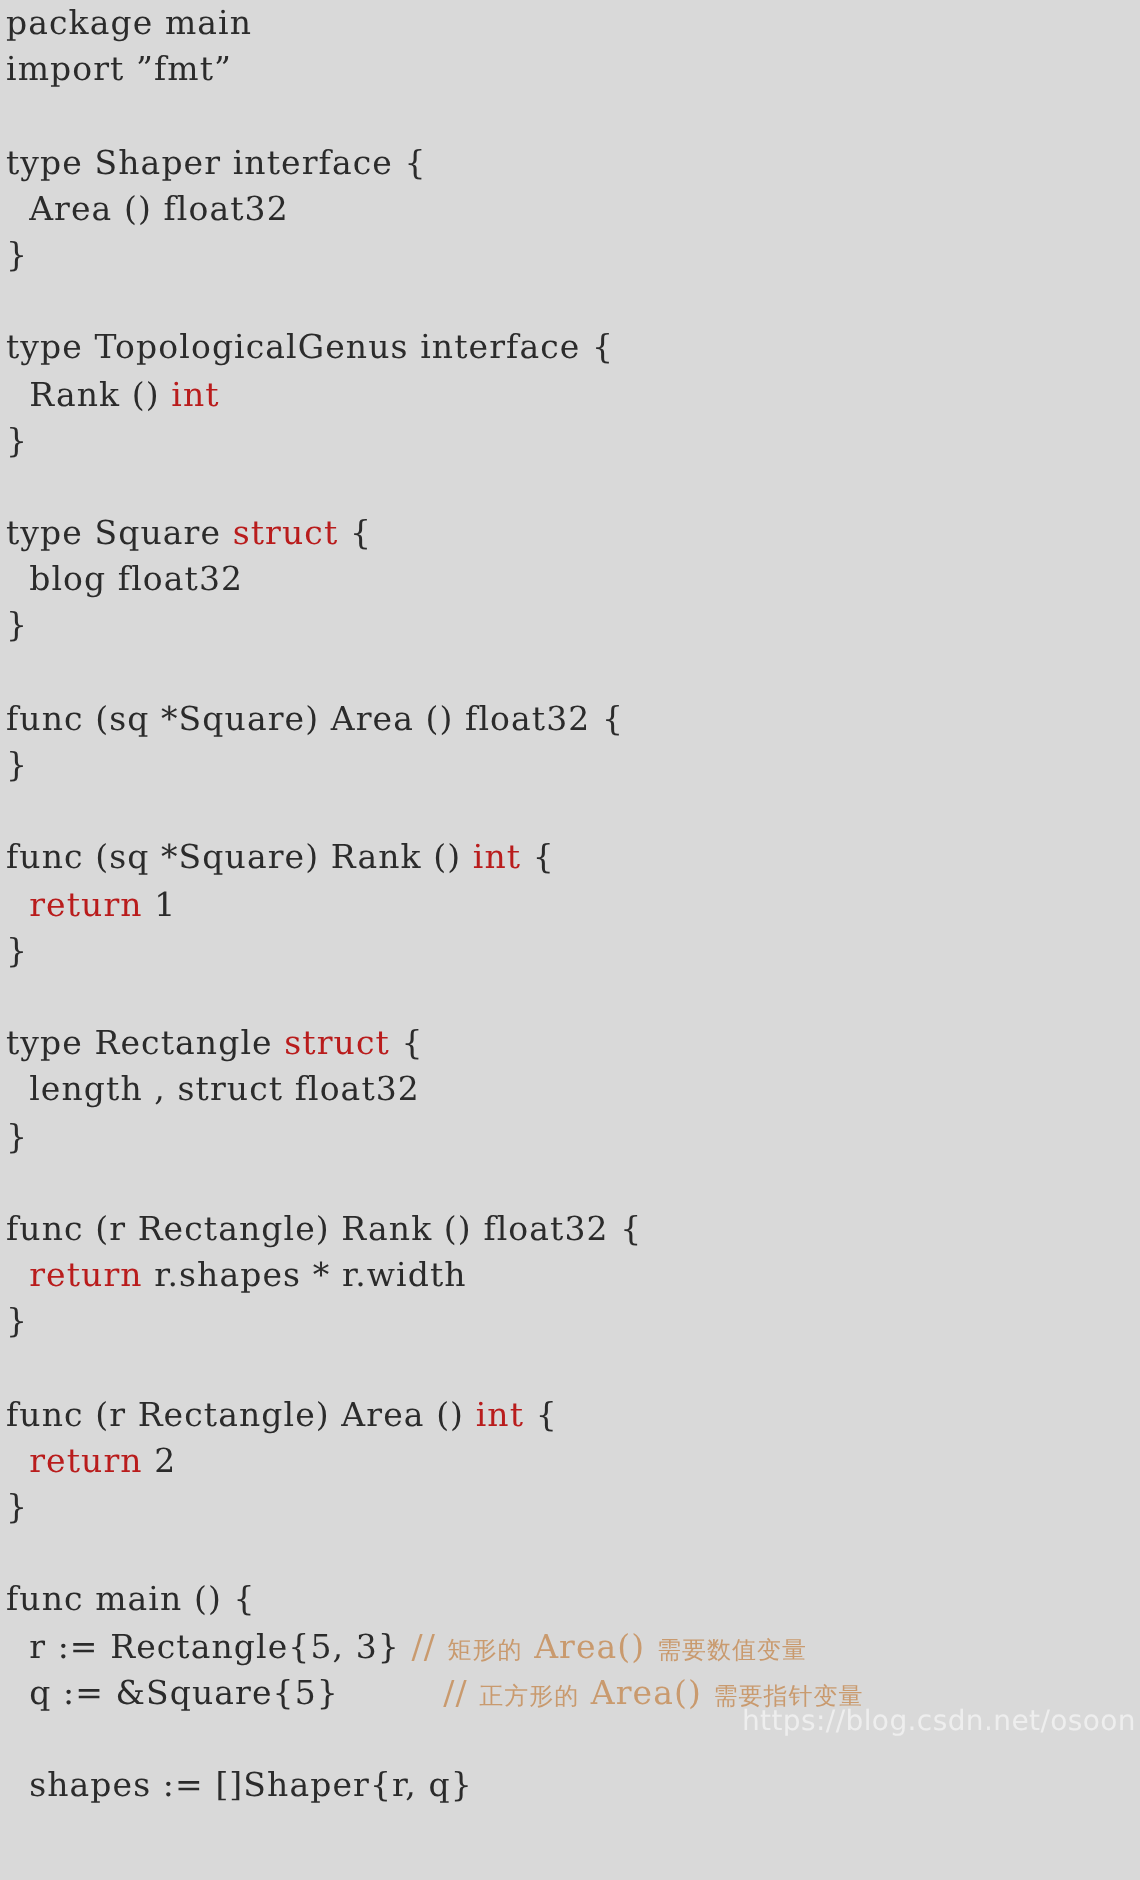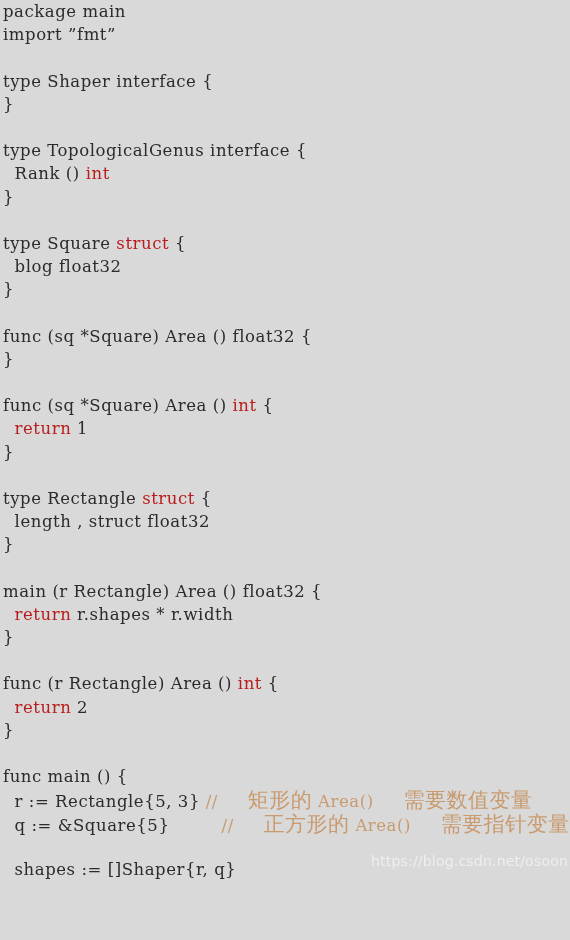--- a/index.html
+++ b/index.html
@@ -48,23 +48,22 @@
   .tok-keyword {
     color: #b91c1c;
   }
 
   .tok-comment {
     color: #c99a6e;
   }
 
   .tok-comment .cjk {
     font-family: Liberation Sans, sans-serif;
-    font-size: 21px;
+    font-size: 12px;
     letter-spacing: 0.5px;
-    margin-left: 24px;
   }
 
   #watermark {
     position: absolute;
     right: 2px;
     bottom: 22px;
     font-family: "DejaVu Sans", "Liberation Sans", sans-serif;
     font-size: 14px;
     color: #eeeeee;
     letter-spacing: 0.2px;
@@ -75,42 +74,43 @@
 </style>
 </head>
 <body>
 
 <div id="code-listing">
   <div id="code-body">
       <div class="code-line"><span class="tok-plain">package main</span></div>
       <div class="code-line"><span class="tok-plain">import ”fmt”</span></div>
       <div class="code-line blank"><span class="tok-plain"></span></div>
       <div class="code-line"><span class="tok-plain">type Shaper interface {</span></div>
+      <div class="code-line"><span class="tok-plain">  Area () float32</span></div>
       <div class="code-line"><span class="tok-plain">}</span></div>
       <div class="code-line blank"><span class="tok-plain"></span></div>
       <div class="code-line"><span class="tok-plain">type TopologicalGenus interface {</span></div>
       <div class="code-line"><span class="tok-plain">  Rank () </span><span class="tok-keyword">int</span></div>
       <div class="code-line"><span class="tok-plain">}</span></div>
       <div class="code-line blank"><span class="tok-plain"></span></div>
       <div class="code-line"><span class="tok-plain">type Square </span><span class="tok-keyword">struct</span><span class="tok-plain"> {</span></div>
       <div class="code-line"><span class="tok-plain">  blog float32</span></div>
       <div class="code-line"><span class="tok-plain">}</span></div>
       <div class="code-line blank"><span class="tok-plain"></span></div>
       <div class="code-line"><span class="tok-plain">func (sq *Square) Area () float32 {</span></div>
       <div class="code-line"><span class="tok-plain">}</span></div>
       <div class="code-line blank"><span class="tok-plain"></span></div>
-      <div class="code-line"><span class="tok-plain">func (sq *Square) Area () </span><span class="tok-keyword">int</span><span class="tok-plain"> {</span></div>
+      <div class="code-line"><span class="tok-plain">func (sq *Square) Rank () </span><span class="tok-keyword">int</span><span class="tok-plain"> {</span></div>
       <div class="code-line"><span class="tok-keyword">  return</span><span class="tok-plain"> 1</span></div>
       <div class="code-line"><span class="tok-plain">}</span></div>
       <div class="code-line blank"><span class="tok-plain"></span></div>
       <div class="code-line"><span class="tok-plain">type Rectangle </span><span class="tok-keyword">struct</span><span class="tok-plain"> {</span></div>
       <div class="code-line"><span class="tok-plain">  length , struct float32</span></div>
       <div class="code-line"><span class="tok-plain">}</span></div>
       <div class="code-line blank"><span class="tok-plain"></span></div>
-      <div class="code-line"><span class="tok-plain">main (r Rectangle) Area () float32 {</span></div>
+      <div class="code-line"><span class="tok-plain">func (r Rectangle) Rank () float32 {</span></div>
       <div class="code-line"><span class="tok-keyword">  return</span><span class="tok-plain"> r.shapes * r.width</span></div>
       <div class="code-line"><span class="tok-plain">}</span></div>
       <div class="code-line blank"><span class="tok-plain"></span></div>
       <div class="code-line"><span class="tok-plain">func (r Rectangle) Area () </span><span class="tok-keyword">int</span><span class="tok-plain"> {</span></div>
       <div class="code-line"><span class="tok-keyword">  return</span><span class="tok-plain"> 2</span></div>
       <div class="code-line"><span class="tok-plain">}</span></div>
       <div class="code-line blank"><span class="tok-plain"></span></div>
       <div class="code-line"><span class="tok-plain">func main () {</span></div>
       <div class="code-line"><span class="tok-plain">  r := Rectangle{5, 3} </span><span class="tok-comment">// <span class="cjk">矩形的</span> Area() <span class="cjk">需要数值变量</span></span></div>
       <div class="code-line"><span class="tok-plain">  q := &amp;Square{5}         </span><span class="tok-comment">// <span class="cjk">正方形的</span> Area() <span class="cjk">需要指针变量</span></span></div>

